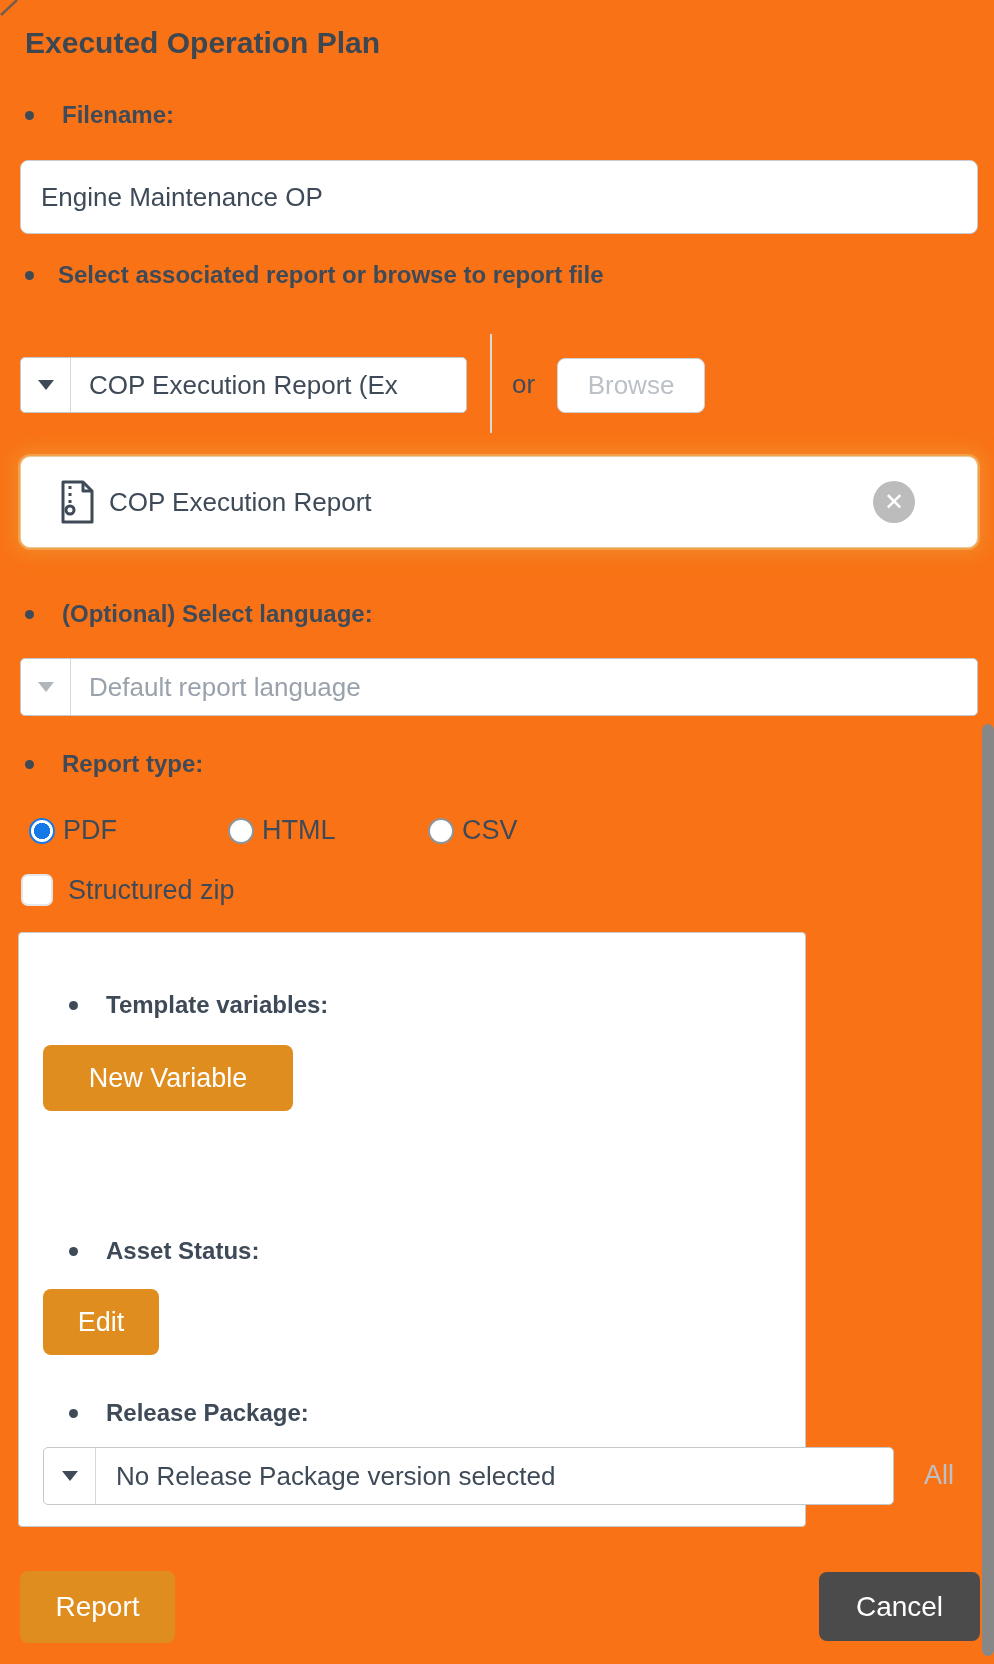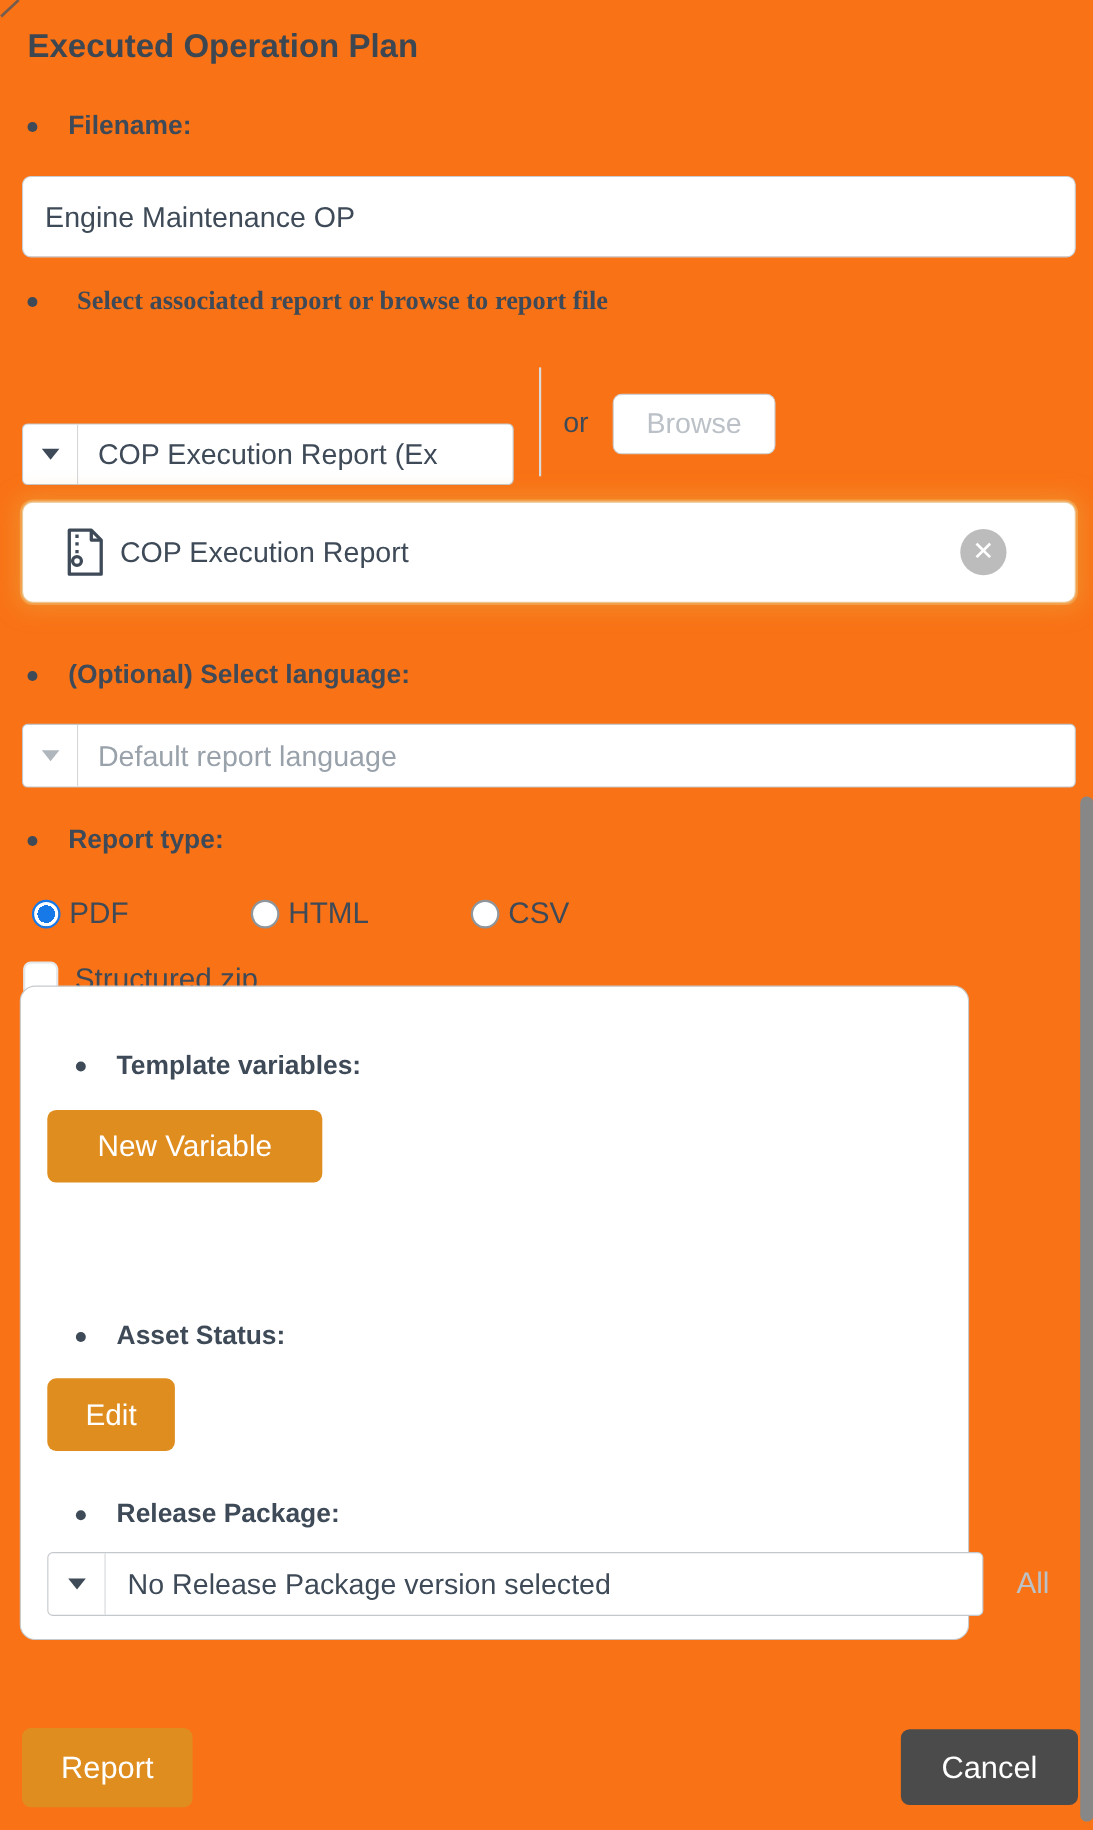--- a/index.html
+++ b/index.html
@@ -100,22 +100,22 @@
   }
   .radio-label { margin-left: 8px; font-size: 27px; color: #3E4A57; }
   .checkbox-row { position: absolute; left: 21px; top: 874px; display: flex; align-items: center; }
   .checkbox-box {
     width: 32px; height: 32px; border: 2px solid #E4E6E8; border-radius: 7px;
     background: #fff; cursor: pointer; flex: 0 0 auto;
   }
   .checkbox-label { margin-left: 15px; font-size: 27px; color: #3E4A57; }
   
   .panel {
-    position: absolute; left: 18px; top: 896px; width: 863px; height: 595px;
-    border: 1.5px solid #C6CACD; border-radius: 14px; background: #fff;
+    position: absolute; left: 18px; top: 932px; width: 788px; height: 595px;
+    border: 1.5px solid #C6CACD; border-radius: 4px; background: #fff;
   }
   .orange-btn {
     position: absolute; background: #DF8D1E; border: none; border-radius: 8px;
     color: #ffffff; font-family: "Liberation Sans", sans-serif;
     font-size: 27px; display: flex; align-items: center; justify-content: center;
     cursor: pointer;
   }
   .all-label { position: absolute; left: 905px; top: 527px; font-size: 27px; color: #BBC1C7; cursor: pointer; }
   
   .report-btn { left: 20px; top: 1571px; width: 155px; height: 72px; font-size: 28px; }
@@ -145,24 +145,24 @@
   <div class="title">Executed Operation Plan</div>
 
   <div class="bullet-row" style="left:25px; top:101px;">
     <span class="bullet-dot"></span>
     <span class="bullet-label" style="margin-left:28px;">Filename:</span>
   </div>
   <input class="text-input" type="text" value="Engine Maintenance OP" style="">
 
   <div class="bullet-row" style="left:25px; top:261px;">
     <span class="bullet-dot"></span>
-    <span class="bullet-label" style="margin-left:36px;font-family:Liberation Serif, serif;">Select associated report or browse to report file</span>
-  </div>
-
-  <div class="select-ctl" style="left:20px; top:357px; width:447px; height:56px;margin-top:28px;">
+    <span class="bullet-label" style="margin-left:24px;">Select associated report or browse to report file</span>
+  </div>
+
+  <div class="select-ctl" style="left:20px; top:357px; width:447px; height:56px;">
     <div class="select-arrow-seg">
       <span class="tri-down"></span>
     </div>
     <div class="select-value">COP Execution Report  (Ex</div>
   </div>
 
   <div class="v-divider"></div>
   <div class="or-text">or</div>
   <button class="browse-btn">Browse</button>
 

